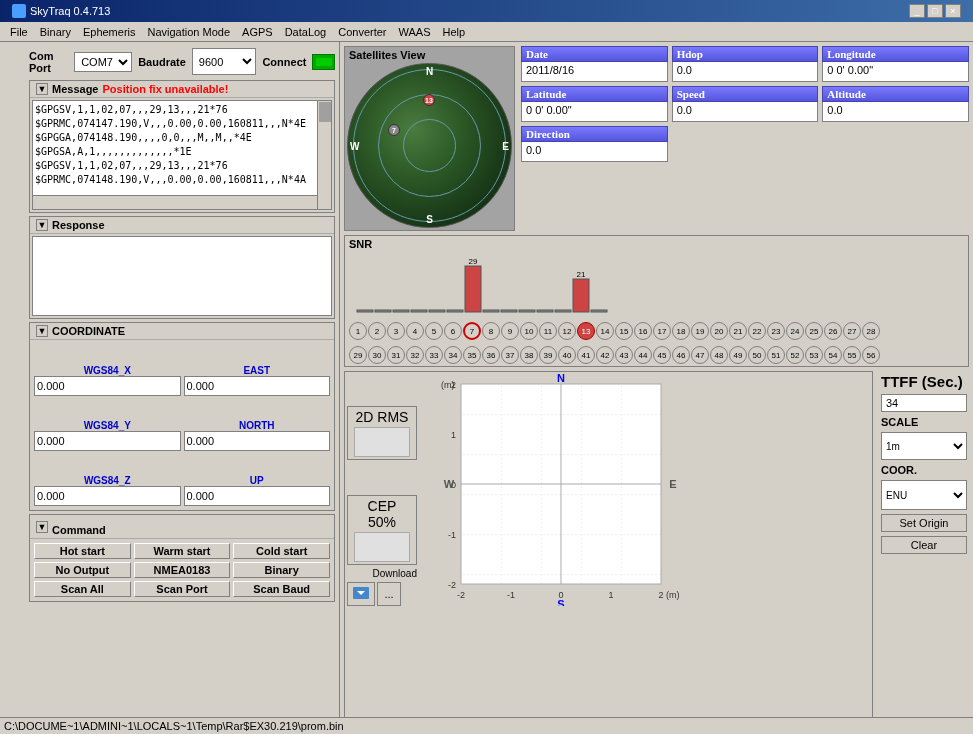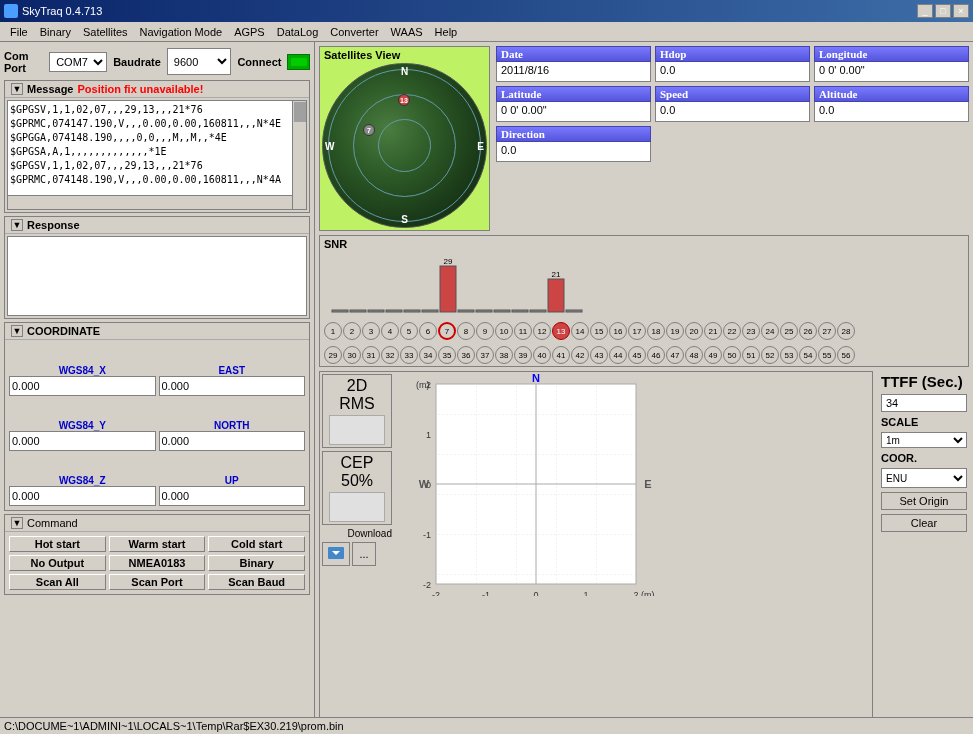--- a/index.html
+++ b/index.html
@@ -12,21 +12,21 @@
       overflow: hidden;
     }
 
     
     .title-bar {
       background: linear-gradient(to right, #0a246a, #3d6ea8);
       color: white;
       height: 22px;
       display: flex;
       align-items: center;
-      padding: 0 4px;
+      padding: 0 12px;
       justify-content: space-between;
       gap: 26px;
     }
     .title-bar-left {
       display: flex;
       align-items: center;
       gap: 4px;
     }
     .title-bar-icon {
       width: 14px; height: 14px;
@@ -58,20 +58,21 @@
       padding: 2px 6px;
       cursor: pointer;
       color: #000;
       font-size: 11px;
     }
 
     
     .main-content {
       display: flex;
       height: calc(734px - 42px);
+      padding-left: 25px;
     }
 
     
     .left-panel {
       width: 315px;
       padding: 4px;
       display: flex;
       flex-direction: column;
       gap: 3px;
       border-right: 1px solid #808080;
@@ -234,21 +235,21 @@
     
     .sat-info-row {
       display: flex;
       gap: 6px;
       align-items: flex-start;
     }
 
     
     .sat-view-container {
       border: 1px solid #808080;
-      background: #bef264;
+      background: #a3a3a3;
       padding: 2px;
     }
     .sat-view-title {
       font-weight: bold; font-size: 11px;
       padding: 0 2px 2px;
     }
     .sat-globe {
       width: 165px; height: 165px;
       position: relative;
       border: 1px solid #555;
@@ -353,51 +354,52 @@
     .scatter-title { font-weight: bold; font-size: 11px; padding: 0 2px 2px; }
     .scatter-inner {
       display: flex;
       gap: 4px;
     }
     .scatter-btn {
       background: #d4d0c8;
       border: 1px solid #808080;
       padding: 2px 6px;
       cursor: pointer;
-      font-size: 16px;
+      font-size: 14px;
       text-align: center;
+      margin-top: 32px;
     }
 
     
     .ttff-panel {
       width: 90px;
       display: flex;
       flex-direction: column;
       gap: 4px;
       padding: 2px;
     }
     .ttff-label { font-weight: bold; font-size: 15px; }
     .ttff-value {
       background: white;
       border: 1px solid #808080;
       padding: 2px 4px;
       font-size: 11px;
     }
     .ttff-scale-label { font-weight: bold; font-size: 11px; }
     .ttff-scale-select {
       width: 100%;
-      height: 16px;
+      height: 28px;
       border: 1px solid #808080;
       background: white;
       font-size: 10px;
     }
     .ttff-coor-label { font-weight: bold; font-size: 11px; }
     .ttff-coor-select {
       width: 100%;
-      height: 20px;
+      height: 30px;
       border: 1px solid #808080;
       background: white;
       font-size: 10px;
     }
     .ttff-set-btn {
       background: #d4d0c8;
       border: 1px solid #808080;
       padding: 2px 4px;
       cursor: pointer;
       font-size: 11px;
@@ -435,21 +437,21 @@
   <div class="title-bar-buttons">
     <div class="title-bar-btn">_</div>
     <div class="title-bar-btn">□</div>
     <div class="title-bar-btn">×</div>
   </div>
 </div>
 
 <div class="menu-bar">
   <span class="menu-item">File</span>
   <span class="menu-item">Binary</span>
-  <span class="menu-item">Satellites</span>
+  <span class="menu-item">Ephemeris</span>
   <span class="menu-item">Navigation Mode</span>
   <span class="menu-item">AGPS</span>
   <span class="menu-item">DataLog</span>
   <span class="menu-item">Converter</span>
   <span class="menu-item">WAAS</span>
   <span class="menu-item">Help</span>
 </div>
 
 <div class="main-content">
 
@@ -529,21 +531,21 @@
           <div class="coord-field">
             <div class="coord-label">UP</div>
         <input class="coord-input" value="0.000" readonly="" style="">
           </div>
         </div>
     </div>
 
     <div class="panel-section">
       <div class="panel-header">
         <div class="collapse-btn">▼</div>
-        <span style="font-weight:normal;">Command</span>
+        <span style="font-weight:bold;margin-top:7px;">Command</span>
       </div>
       <div class="command-grid" id="cmd-grid">
       <button class="cmd-btn">Hot start</button>
           <button class="cmd-btn">Warm start</button>
           <button class="cmd-btn">Cold start</button>
           <button class="cmd-btn">No Output</button>
           <button class="cmd-btn">NMEA0183</button>
           <button class="cmd-btn">Binary</button>
           <button class="cmd-btn">Scan All</button>
           <button class="cmd-btn">Scan Port</button>

